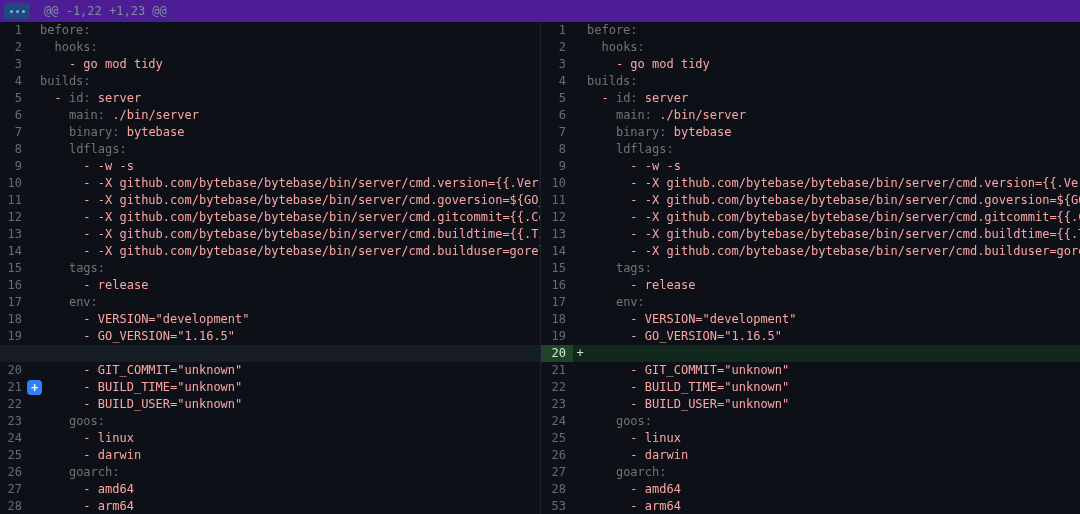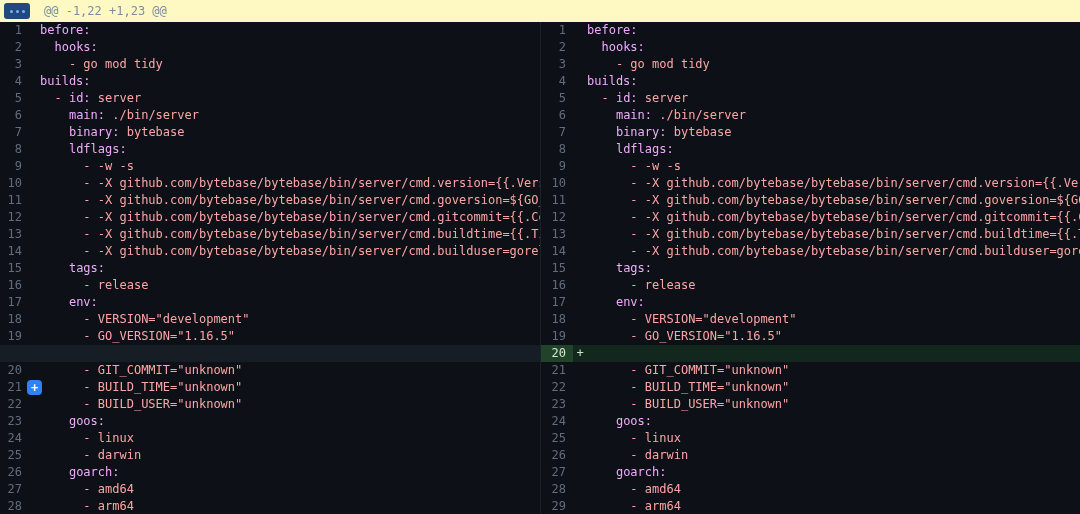--- a/index.html
+++ b/index.html
@@ -6,21 +6,21 @@
   body{
     width:1080px;height:514px;overflow:hidden;
     background:#0d1117;
     font-family:"DejaVu Sans Mono","Liberation Mono",monospace;
     -webkit-font-smoothing:antialiased;
   }
   
   .topbar{
     display:flex;align-items:center;
     height:22px;width:100%;
-    background:#fef9c3;
+    background:#4c1d95;
   }
   .expand-btn{
     width:26px;height:16px;margin-left:4px;padding:0;
     border:none;border-radius:3px;cursor:pointer;
     background:#21497f;
     display:flex;align-items:center;justify-content:center;gap:3px;
   }
   .expand-btn i{display:block;width:3px;height:3px;border-radius:50%;background:#7cb0f5;}
   .hunk-text{
     margin-left:14px;font-size:12px;line-height:22px;color:#7d8da1;white-space:pre;
@@ -33,21 +33,21 @@
     position:relative;display:flex;height:17px;line-height:17px;font-size:12px;
   }
   .num{
     flex:none;text-align:right;color:#616d7d;
     -webkit-user-select:none;user-select:none;cursor:pointer;
   }
   .pane.left  .num{width:22px;padding-right:4px;}
   .pane.right .num{width:25px;padding-right:7px;}
   .code{flex:1;display:flex;white-space:pre;color:#c9d1d9;overflow:hidden;}
   .sign{flex:none;width:14px;text-align:center;color:#cde5cd;}
-  .tok-k{color:#f0abfc;}
+  .tok-k{color:#737373;}
   .tok-p{color:#fca5a5;}
   .row.added{background:#12271e;}
   .row.added .num{background:#20432a;color:#d6e8d0;}
   .row.empty{background:#171d25;}
   .add-btn{
     position:absolute;left:27px;top:1px;z-index:2;
     width:15px;height:15px;padding:0;border:none;border-radius:4px;
     background:#2f81f7;color:#ffffff;
     font-family:inherit;font-size:12px;font-weight:bold;line-height:14px;text-align:center;
     cursor:pointer;
@@ -294,18 +294,18 @@
         </div>
         <div class="row context">
           <div class="num">27</div>
           <div class="code"><span class="sign"></span><span class="tok-p">    </span><span class="tok-k">goarch:</span></div>
         </div>
         <div class="row context">
           <div class="num">28</div>
           <div class="code"><span class="sign"></span><span class="tok-p">      - amd64</span></div>
         </div>
         <div class="row context">
-          <div class="num">29</div>
+          <div class="num">53</div>
           <div class="code"><span class="sign"></span><span class="tok-p">      - arm64</span></div>
         </div>
       </div>
   </div>
 </div>
 
 </body></html>

